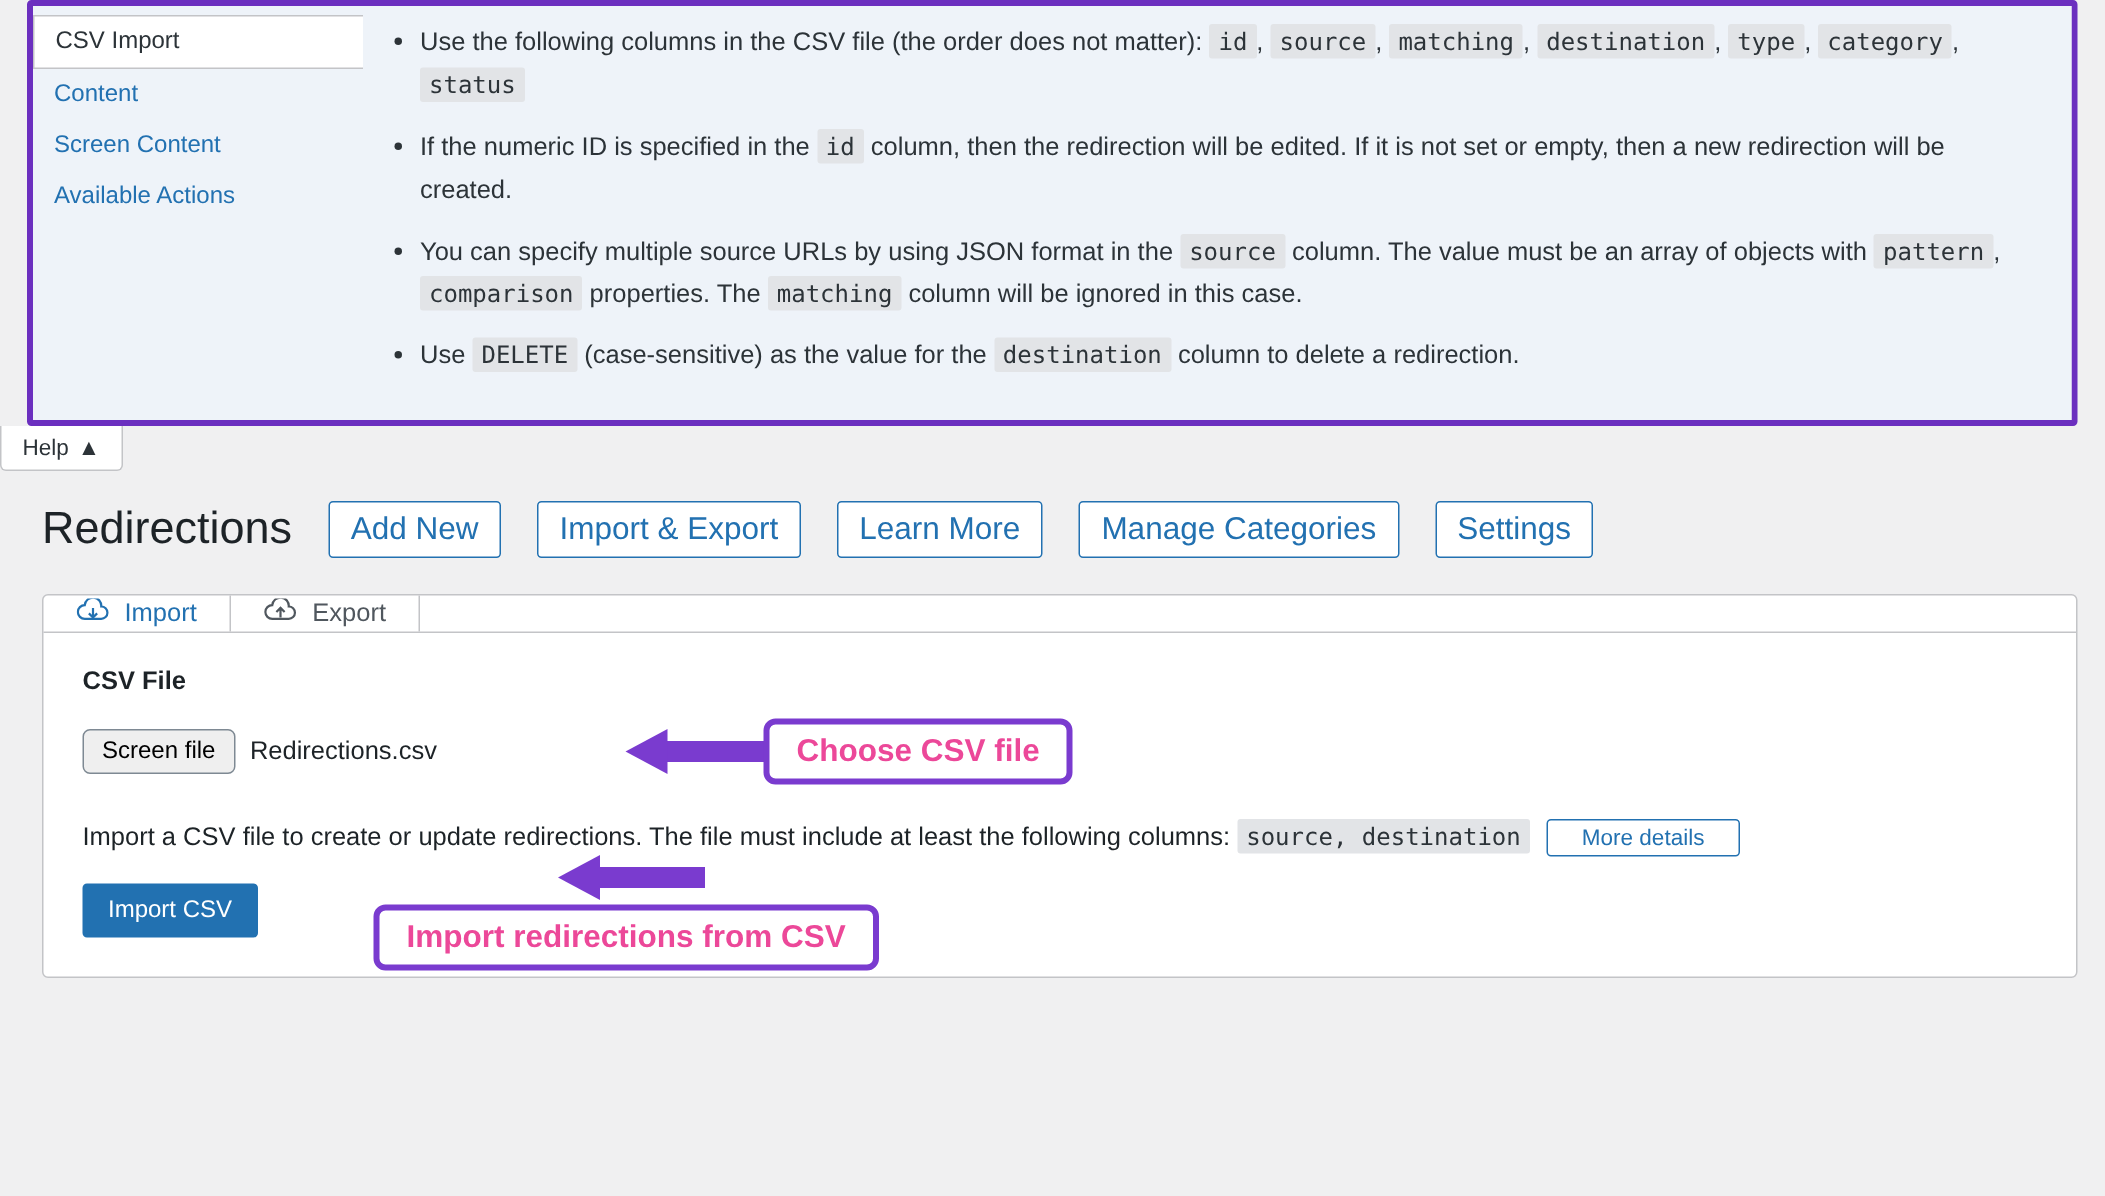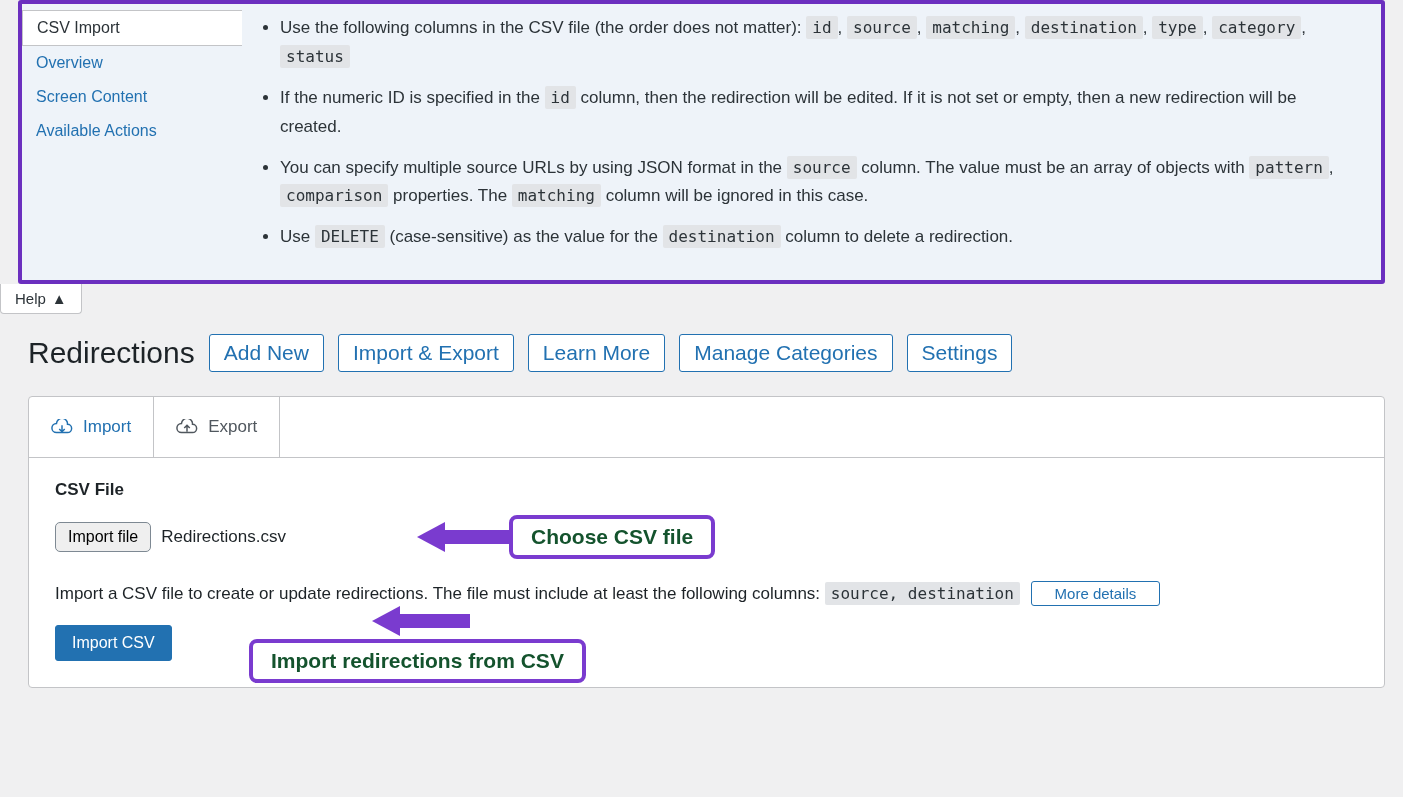--- a/index.html
+++ b/index.html
@@ -72,21 +72,21 @@
     color: #2c3338;
     border-radius: 0 0 4px 4px;
     cursor: pointer;
     display: flex;
     align-items: center;
     gap: 6px;
   }
   .header-row {
     display: flex;
     align-items: center;
-    gap: 14px;
+    gap: 24px;
     padding: 20px 18px 10px 28px;
   }
   .page-title {
     font-size: 30px;
     font-weight: 400;
     color: #1d2327;
     margin: 0;
   }
   .btn-outline {
     background: #fff;
@@ -101,25 +101,25 @@
     background: #fff;
     border: 1px solid #c3c4c7;
     border-radius: 4px;
     margin: 14px 18px 18px 28px;
   }
   .tabs-row {
     display: flex;
     border-bottom: 1px solid #c3c4c7;
   }
   .tab {
-    padding: 20px 22px;
+    padding: 2px 22px;
     border-right: 1px solid #c3c4c7;
     font-size: 17px;
     display: flex;
-    align-items: flex-end;
+    align-items: flex-start;
     gap: 10px;
     cursor: pointer;
     color: #50575e;
   }
   .tab.active { color: #2271b1; }
   .tab.active .cloud-icon { stroke: #2271b1; }
   .cloud-icon { width: 22px; height: 18px; }
   .panel-body { padding: 22px 26px 26px 26px; }
   .section-title {
     font-size: 17px;
@@ -173,33 +173,33 @@
     width: 100px;
     height: 36px;
   }
   .annotation-box {
     border: 4px solid #7a3bcf;
     border-radius: 8px;
     background: #fff;
     padding: 6px 18px;
     font-size: 21px;
     font-weight: 700;
-    color: #14532d;
+    color: #ec4899;
     white-space: nowrap;
     margin-left: -6px;
   }
   .import-row .annotation { left: 200px; flex-direction: column; }
 </style>
 </head>
 <body>
 
 <div class="help-panel">
   <div class="help-sidebar">
     <div class="help-sidebar-item active">CSV Import</div>
-    <div class="help-sidebar-item">Overview</div>
+    <div class="help-sidebar-item">Content</div>
     <div class="help-sidebar-item">Screen Content</div>
     <div class="help-sidebar-item">Available Actions</div>
   </div>
   <div class="help-content">
     <ul>
       <li>
         <span>Use the following columns in the CSV file (the order does not matter): </span>
         <code>id</code>,
         <code>source</code>,
         <code>matching</code>,
@@ -264,21 +264,21 @@
         <path d="M12 13 v-6 M9 9 l3 -3 l3 3"></path>
       </svg>
       <span>Export</span>
     </div>
   </div>
 
   <div class="panel-body">
     <div class="section-title">CSV File</div>
 
     <div class="file-row">
-      <button class="choose-file-btn">Import file</button>
+      <button class="choose-file-btn">Screen file</button>
       <span class="file-name">Redirections.csv</span>
 
       <div class="annotation">
         <svg class="annotation-arrow" viewBox="0 0 100 36">
           <path d="M100 18 L25 18" stroke="#7a3bcf" stroke-width="14" fill="none"></path>
           <path d="M30 3 L2 18 L30 33 Z" fill="#7a3bcf"></path>
         </svg>
         <div class="annotation-box">Choose CSV file</div>
       </div>
     </div>

